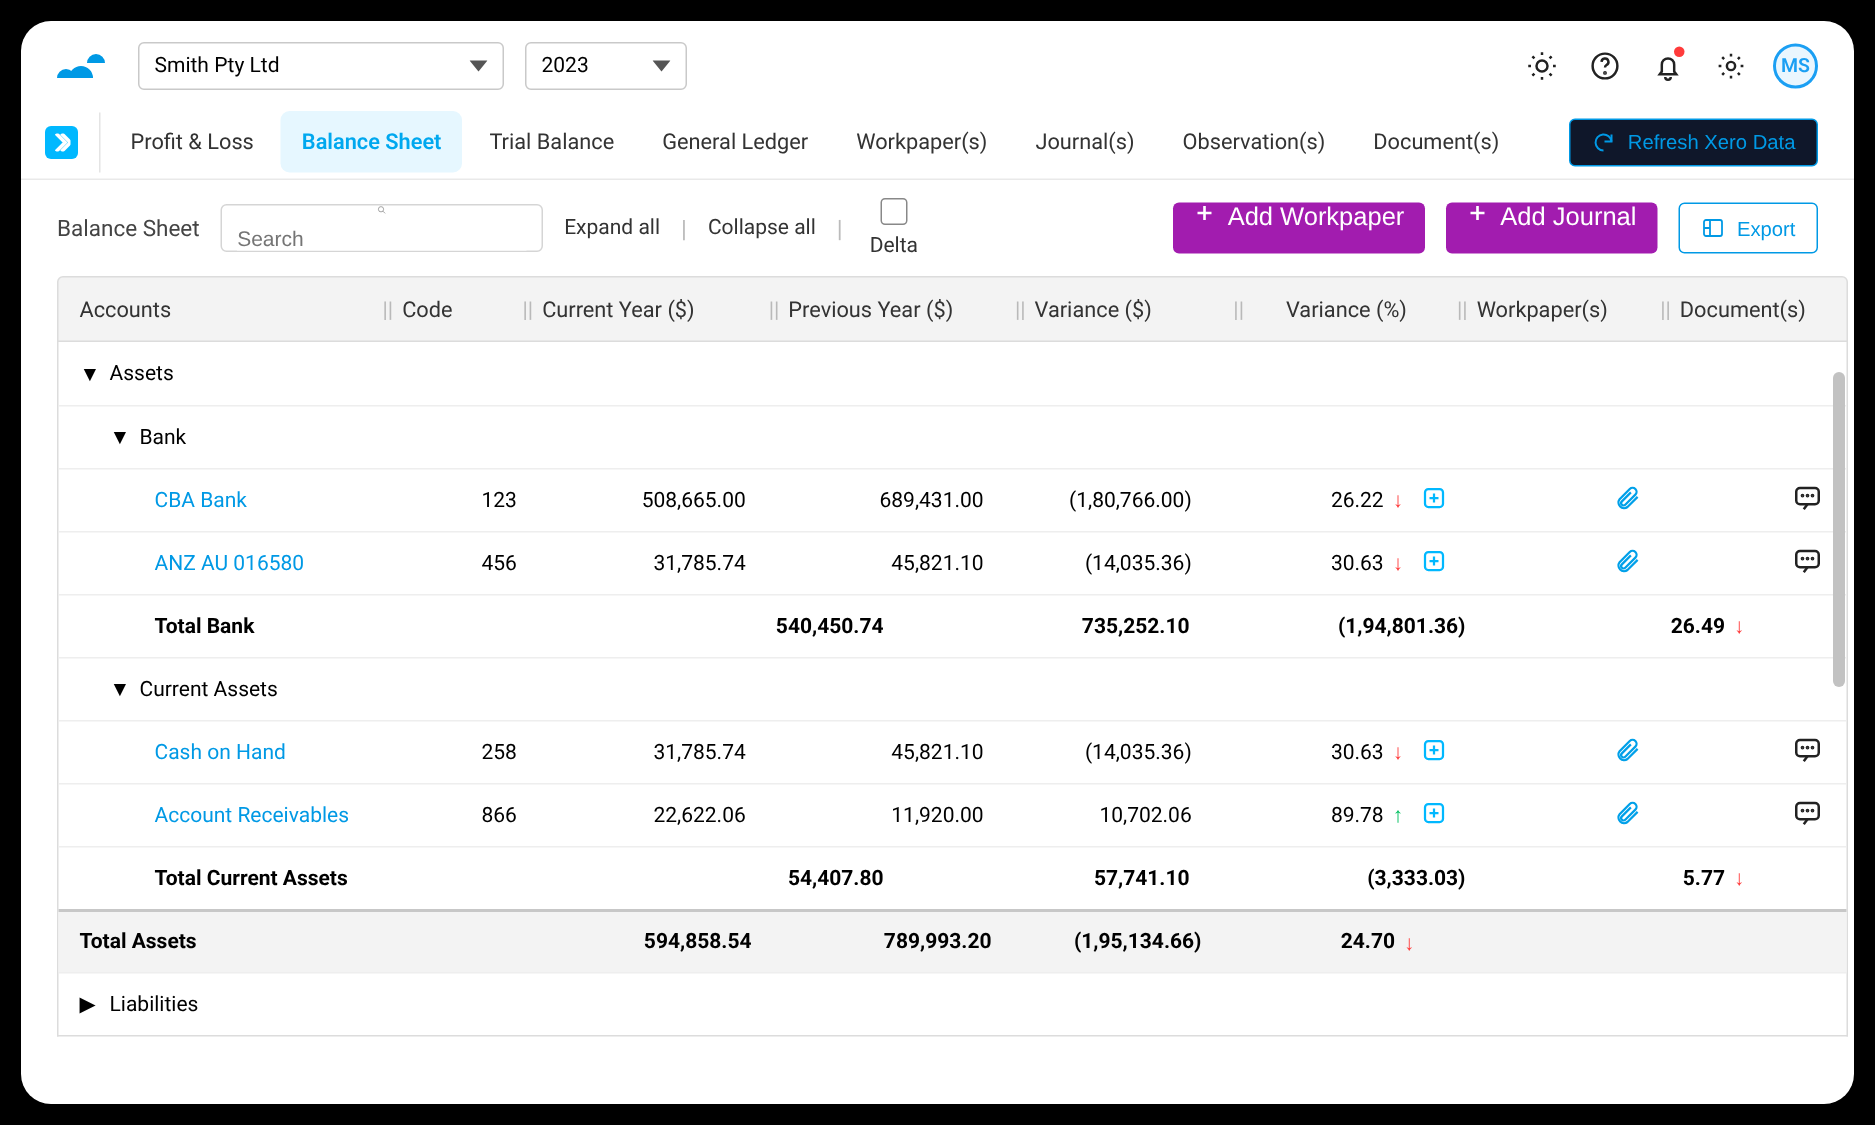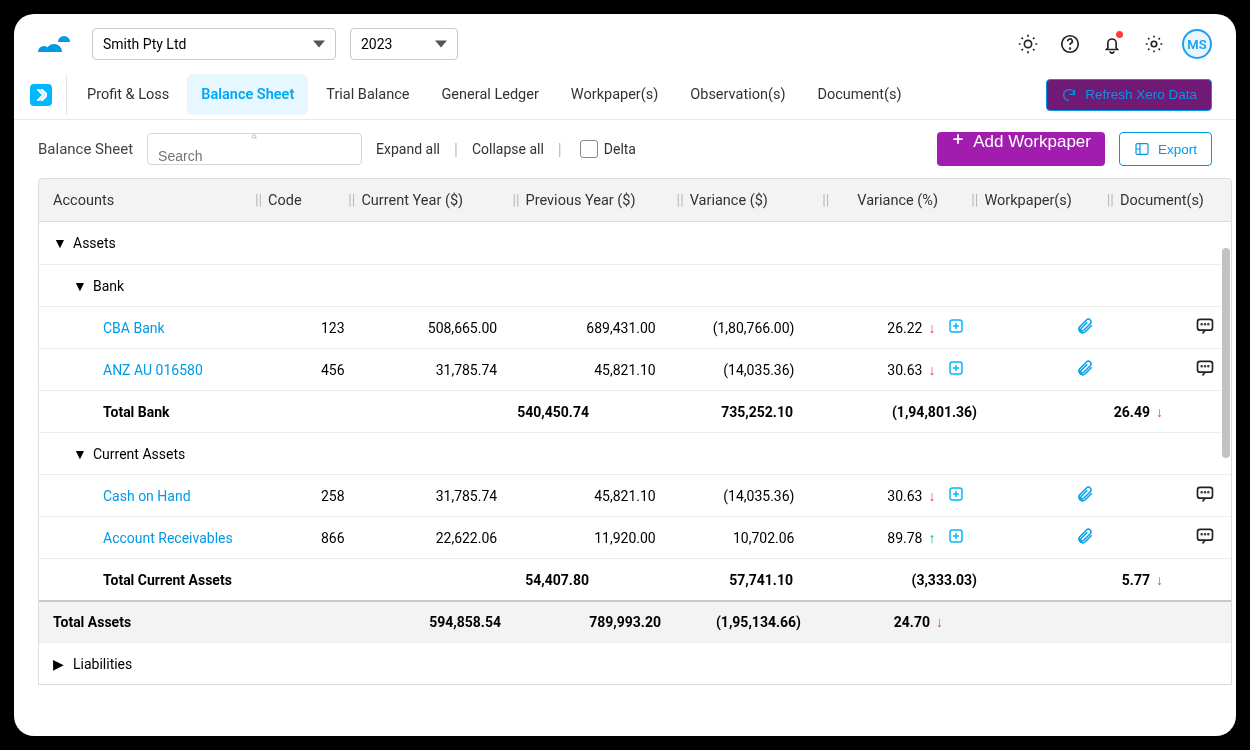--- a/index.html
+++ b/index.html
@@ -63,39 +63,39 @@
   }
   .divider-v { width:1px; height:40px; background:#e4e4e4; margin-right: 4px; }
   .tab {
     padding: 12px 14px; font-size: 14.5px; color:#333; cursor:pointer;
     border-radius: 6px; margin: 4px 2px;
   }
   .tab.active { color:#00a8ef; background:#e6f7ff; font-weight:600; }
   .tabbar .spacer { flex:1; }
   .refresh-btn {
     display:flex; align-items:center; gap:8px; height:32px;
-    border:1px solid #0099e5; color:#0099e5; background:#701a75;
+    border:1px solid #0099e5; color:#0099e5; background:#0f172a;
     border-radius:4px; padding:0 14px; font-size:13.5px; cursor:pointer;
   }
 
   
   .toolbar {
     display:flex; align-items:center; gap:14px;
     padding: 12px 24px;
   }
   .page-title { font-size: 15px; color:#444; }
   .search {
     display:flex; align-items:center; gap:8px; width:215px; height:32px;
     border:1px solid #d5d5d5; border-radius:4px; padding:0 10px; color:#888;flex-direction:column;
   }
   .search input { border:none; outline:none; width:100%; font-size:14px; color:#555; }
   .text-btn { font-size:14px; color:#333; cursor:pointer; }
   .sep { color:#bbb; }
   .check { width:18px; height:18px; border:1.5px solid #888; border-radius:3px; display:inline-block; }
-  .check-wrap { display:flex; align-items:center; gap:6px; font-size:14px; color:#333; cursor:pointer; margin-left:4px; }
+  .check-wrap { display:flex; align-items:center; gap:6px; font-size:14px; color:#333; cursor:pointer; margin-left:4px;flex-direction:column; }
   .toolbar .spacer { flex:1; }
   .primary-btn {
     display:flex; align-items:flex-start; gap:8px; height:34px;
     background:#a21caf; color:#fff; border-radius:4px;
     padding:0 14px; font-size:17px; cursor:pointer; border:none;
   }
   .export-btn {
     display:flex; align-items:center; gap:8px; height:34px;
     border:1px solid #0099e5; color:#0099e5; background:#fff;
     border-radius:4px; padding:0 14px; font-size:13.5px; cursor:pointer;
@@ -206,20 +206,21 @@
           <path d="M2 0l5 5-5 5" fill="none" stroke="#fff" stroke-width="2"></path>
           <path d="M5 0l5 5-5 5" fill="none" stroke="#fff" stroke-width="2"></path>
         </svg>
     </div>
     <div class="divider-v"></div>
     <div class="tab">Profit &amp; Loss</div>
     <div class="tab active">Balance Sheet</div>
     <div class="tab">Trial Balance</div>
     <div class="tab">General Ledger</div>
     <div class="tab">Workpaper(s)</div>
+    <div class="tab">Journal(s)</div>
     <div class="tab">Observation(s)</div>
     <div class="tab">Document(s)</div>
     <div class="spacer"></div>
     <button class="refresh-btn">
       <svg width="16" height="16" viewBox="0 0 24 24" fill="none" stroke="#0099e5" stroke-width="2">
           <path d="M20 11A8 8 0 1 0 12 20"></path>
           <path d="M20 4v7h-7"></path>
         </svg>
       <span>Refresh Xero Data</span>
     </button>
@@ -242,20 +243,26 @@
       <span class="check"></span>
       <span>Delta</span>
     </label>
     <div class="spacer"></div>
     <button class="primary-btn">
       <svg width="14" height="14" viewBox="0 0 24 24" stroke="#fff" stroke-width="3">
           <path d="M12 4v16M4 12h16"></path>
         </svg>
       <span>Add Workpaper</span>
     </button>
+    <button class="primary-btn">
+      <svg width="14" height="14" viewBox="0 0 24 24" stroke="#fff" stroke-width="3">
+          <path d="M12 4v16M4 12h16"></path>
+        </svg>
+      <span>Add Journal</span>
+    </button>
     <button class="export-btn">
       <svg width="16" height="16" viewBox="0 0 24 24" fill="none" stroke="#0099e5" stroke-width="1.8">
           <rect x="3" y="4" width="18" height="16" rx="2"></rect>
           <path d="M9 4v16M3 12h6"></path>
         </svg>
       <span>Export</span>
     </button>
   </div>
 
   <div class="table-wrap">

